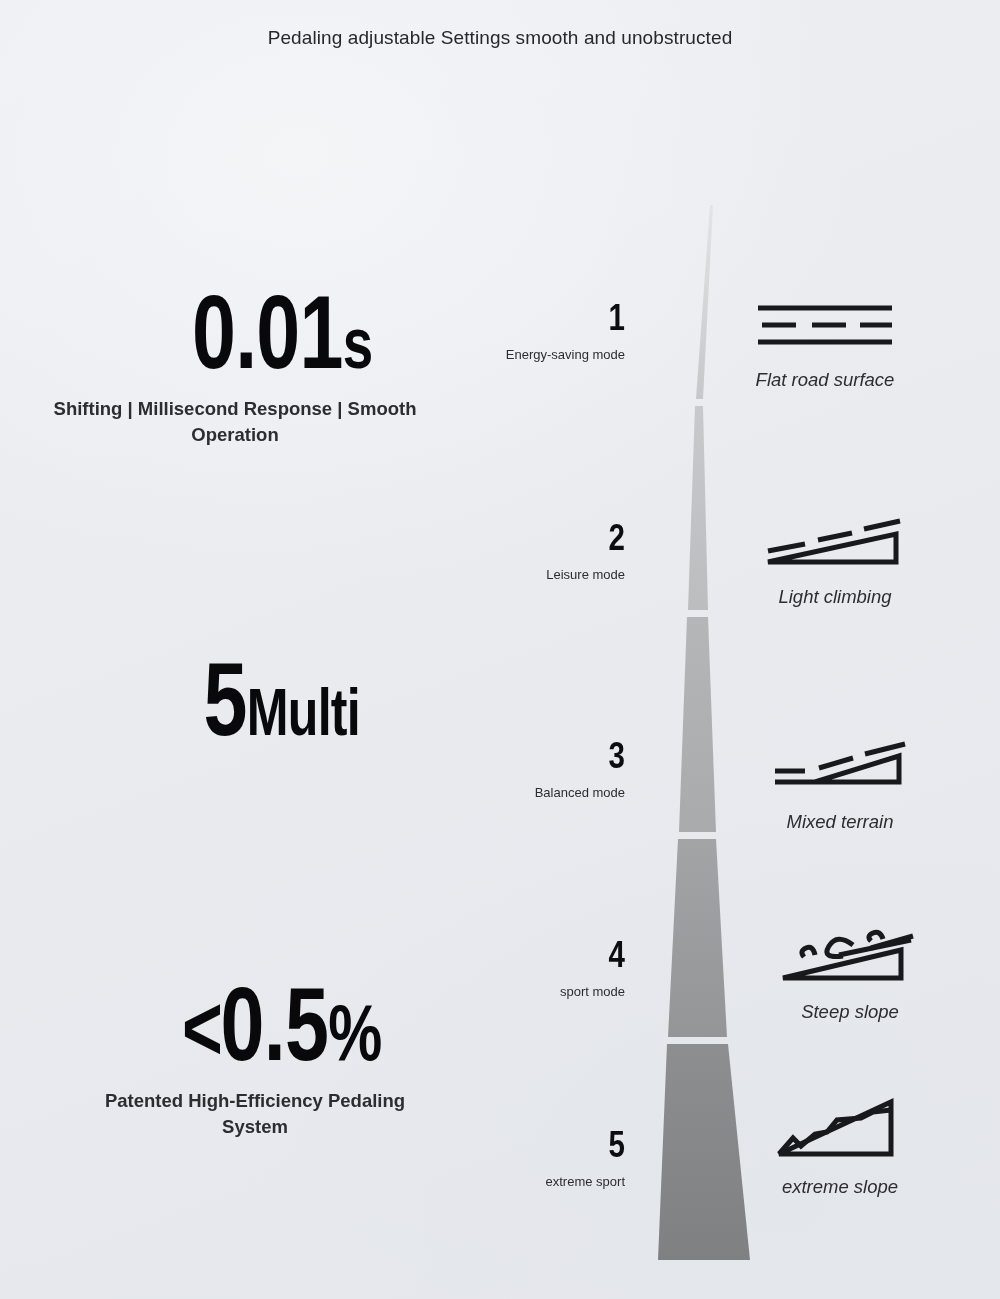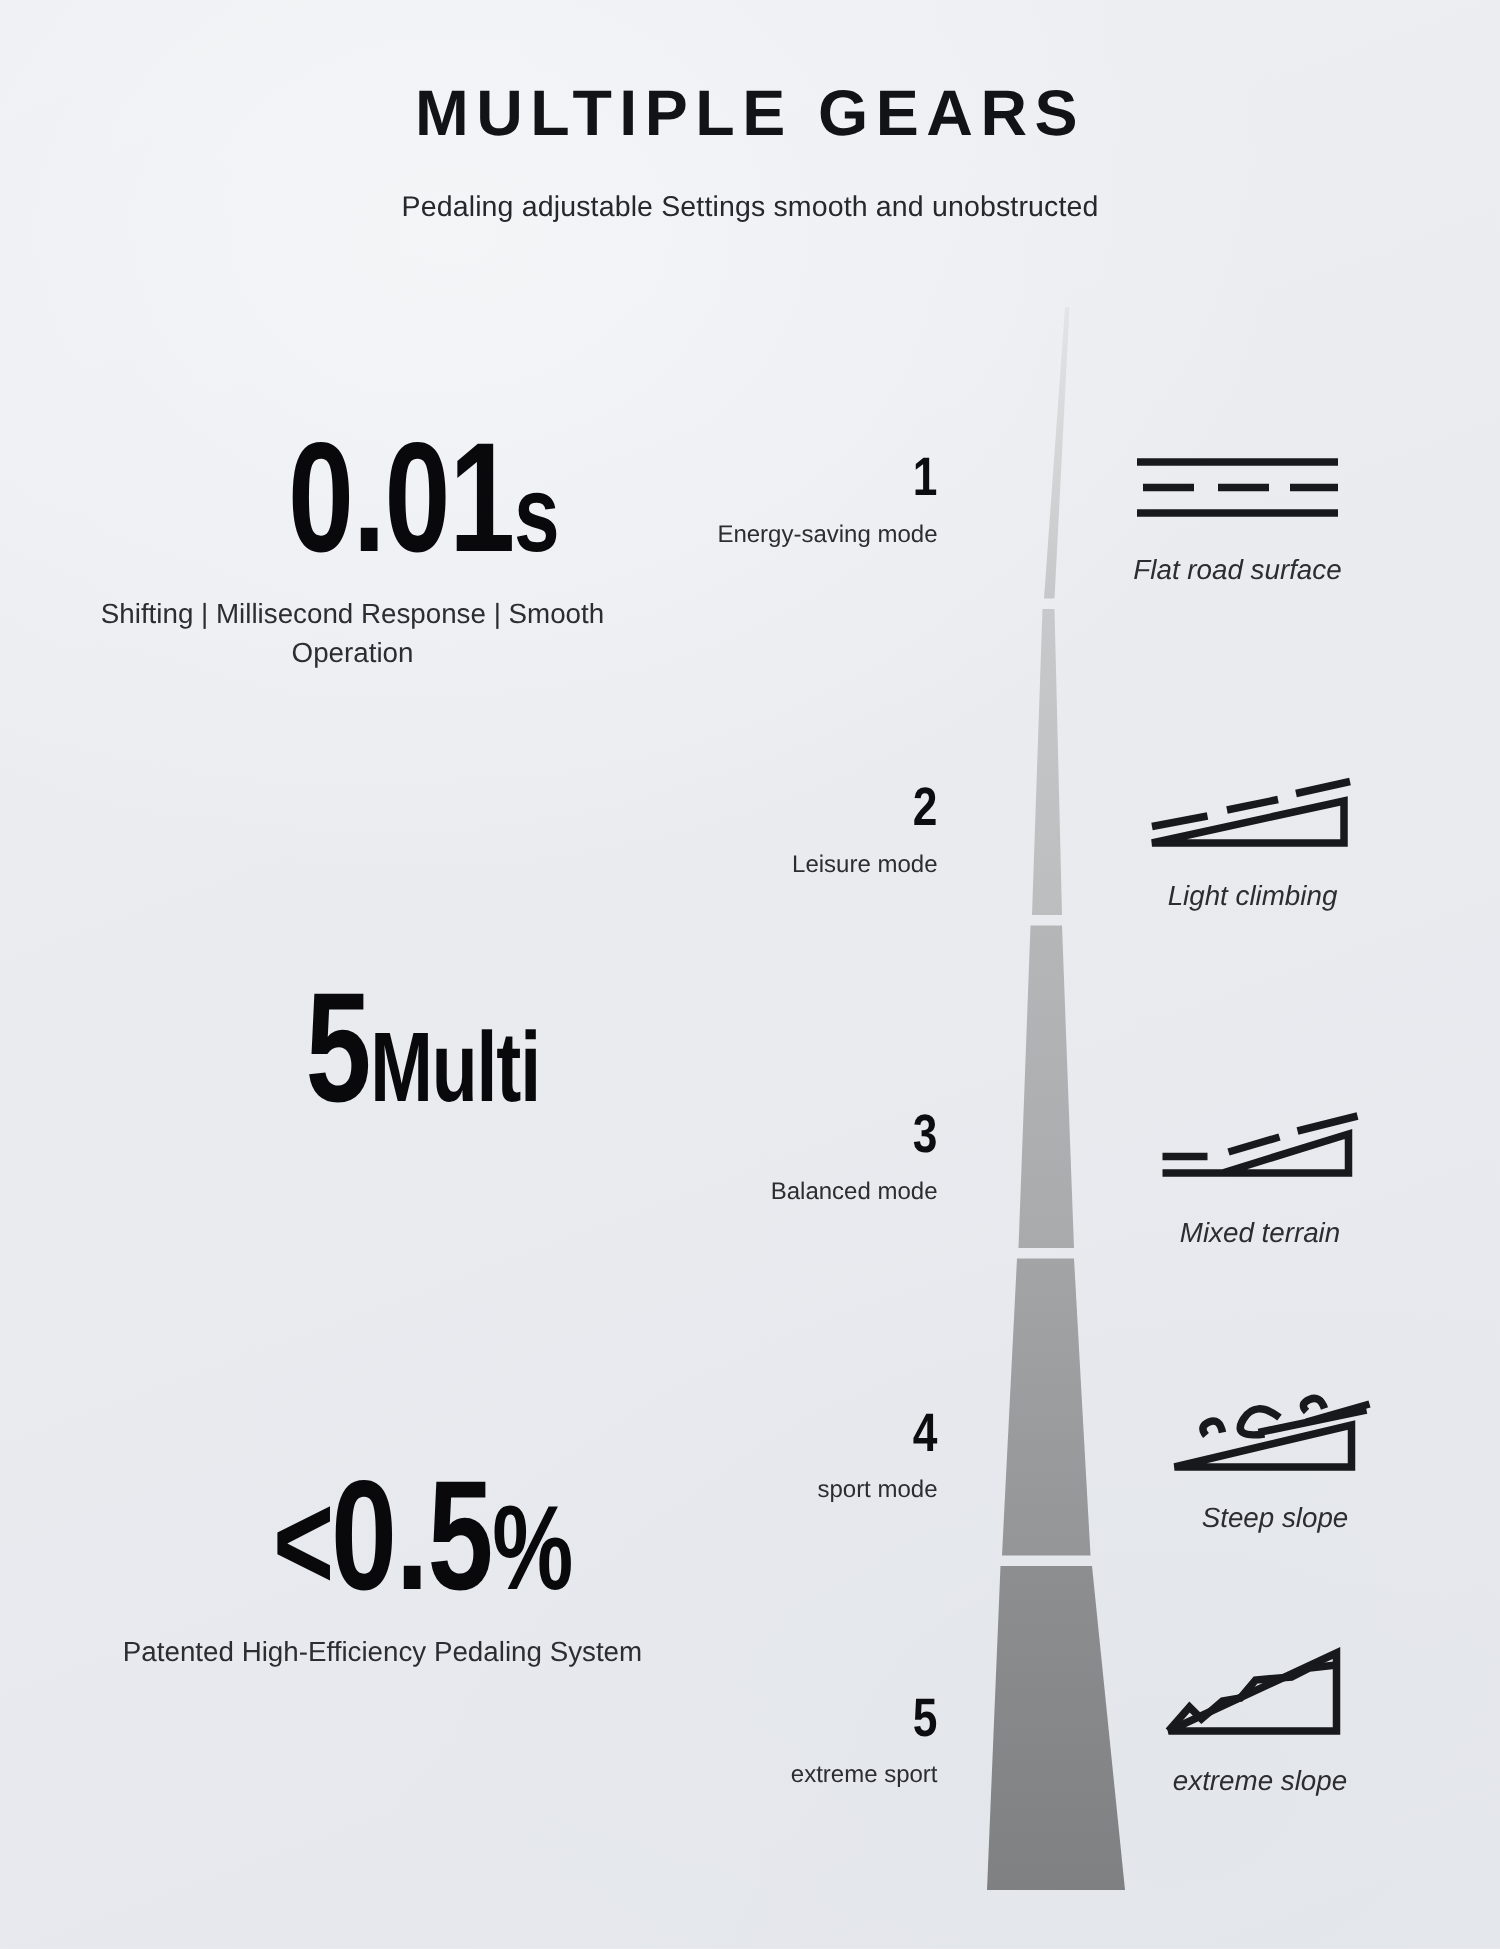--- a/index.html
+++ b/index.html
@@ -83,42 +83,42 @@
   .stat-v3 { font-size: 104px; }
   .unit-s   { font-size: 72px; letter-spacing: -2px; }
   .word-multi { font-size: 66px; letter-spacing: -1px; }
   .lt { font-size: 92px; letter-spacing: -3px; }
   .pct { font-size: 80px; }
   .stat-desc {
     margin-top: 14px;
     font-size: 18.5px;
     line-height: 1.42;
     color: #2b2d31;
-    font-weight: 400;
+    font-weight: 700;
   }
   .stat-desc.narrow { padding-left: 40px; }
 
   
   .gear {
     position: absolute;
     width: 215px;
     text-align: right;
   }
   .gear-num {
     font-size: 36px;
     font-weight: 700;
     color: #0c0d10;
     line-height: 1;
     letter-spacing: 0px;
     transform: scaleX(.82);
     transform-origin: 100% 50%;
   }
   .gear-label {
     margin-top: 11px;
-    font-size: 16px;
+    font-size: 13px;
     color: #2b2d31;
     line-height: 1.3;
     white-space: nowrap;
   }
 
   
   .terrain {
     position: absolute;
     width: 200px;
     text-align: center;
@@ -137,21 +137,20 @@
     white-space: nowrap;
     font-style: italic;
   }
 </style>
 </head>
 <body>
 
 <div class="page">
 
   <div class="header">
-    <h1 class="title">MULTIPLE GEARS</h1>
     <p class="subtitle">Pedaling adjustable Settings smooth and unobstructed</p>
   </div>
 
   <svg class="spike" viewBox="0 0 1000 1299" width="1000" height="1299">
     <defs>
       <linearGradient id="seg1" x1="0" y1="0" x2="0" y2="1">
         <stop offset="0" stop-color="#e3e4e5"></stop>
           <stop offset="1" stop-color="#c6c7c8"></stop>
       </linearGradient>
       <linearGradient id="seg2" x1="0" y1="0" x2="0" y2="1">

